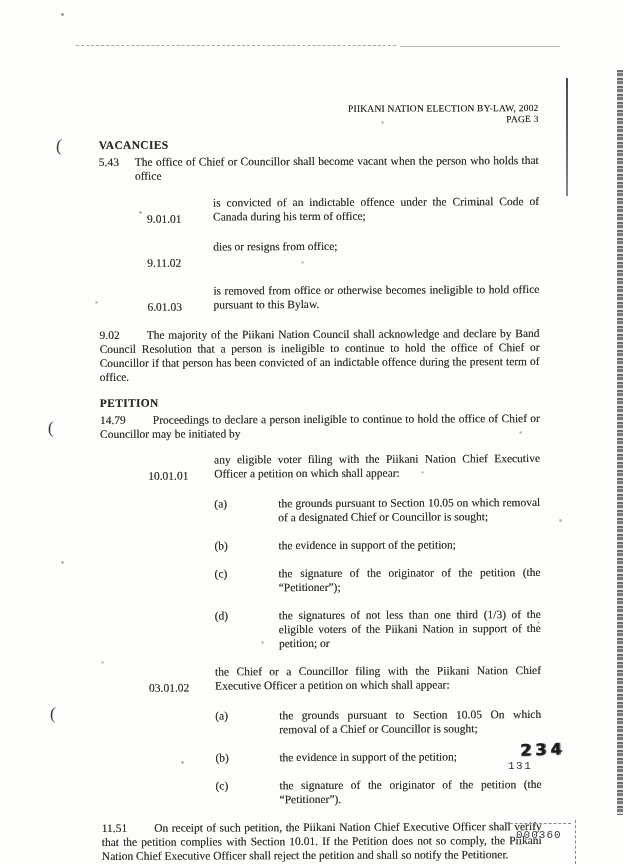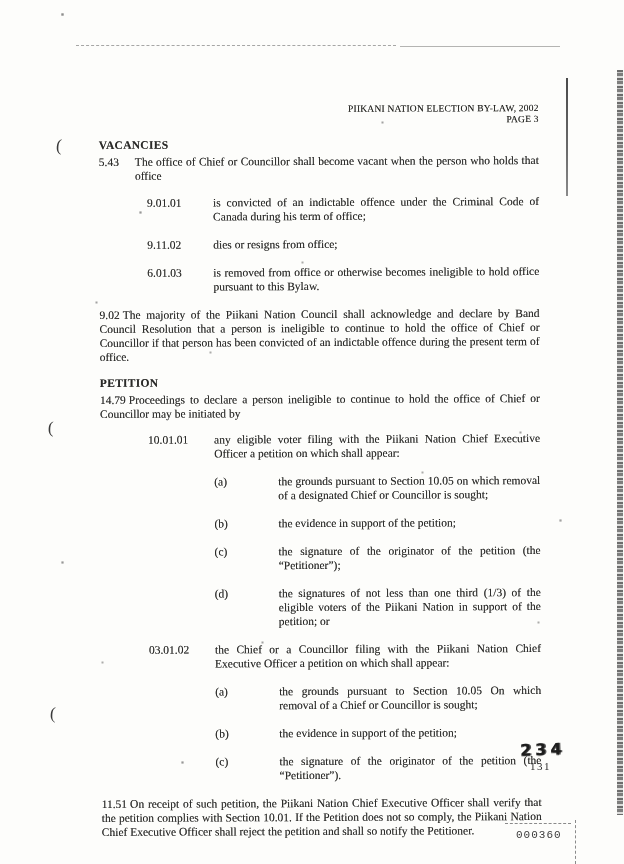--- a/index.html
+++ b/index.html
@@ -78,42 +78,42 @@
     letter-spacing:.2px;
     color:#23231f;
   }
   .heading{
     font-weight:bold;
     font-size:11.5px;
     letter-spacing:.3px;
     margin:11px 0 3px 0;
   }
   .para{margin:0 0 12px 0;text-align:justify;}
-  .pnum{margin-right:3px;}
+  .pnum{margin-right:27px;}
   .clause{display:flex;margin:0 0 13px 0;}
   .clause .num{flex:0 0 36px;}
   .clause .txt{flex:1;text-align:justify;}
   .sub{display:flex;margin:0 0 14px 0;padding-left:48px;}
-  .sub .num{flex:0 0 66px;}
+  .sub .num{flex:0 0 66px;margin-top:16px;}
   .sub .txt{flex:1;text-align:justify;}
   .item{display:flex;margin:0 0 14px 0;padding-left:114px;}
   .item .lbl{flex:0 0 64px;}
   .item .txt{flex:1;text-align:justify;}
   
   .stamp-number{
     position:absolute;left:520px;top:740px;
     font-family:"DejaVu Sans", sans-serif;
     font-weight:bold;font-size:16px;letter-spacing:4px;
     color:#1d1d1d;
     transform:rotate(-2deg);
     text-shadow:1.5px 0 0 rgba(30,30,30,.75), 0 1px 0 rgba(30,30,30,.35);
   }
   .page-number{
-    position:absolute;left:530px;top:760px;
-    font-family:Liberation Serif, serif;
+    position:absolute;left:508px;top:760px;
+    font-family:Liberation Mono, monospace;
     font-size:11px;letter-spacing:1.5px;color:#2e2e2e;text-align:right;
   }
   .footer-box-line{
     position:absolute;left:505px;top:823px;width:66px;height:0;
     border-top:1px dashed #8a8a8a;
   }
   .footer-box-vline{
     position:absolute;left:575px;top:820px;width:0;height:44px;
     border-left:1px dashed #8a8a8a;
   }

